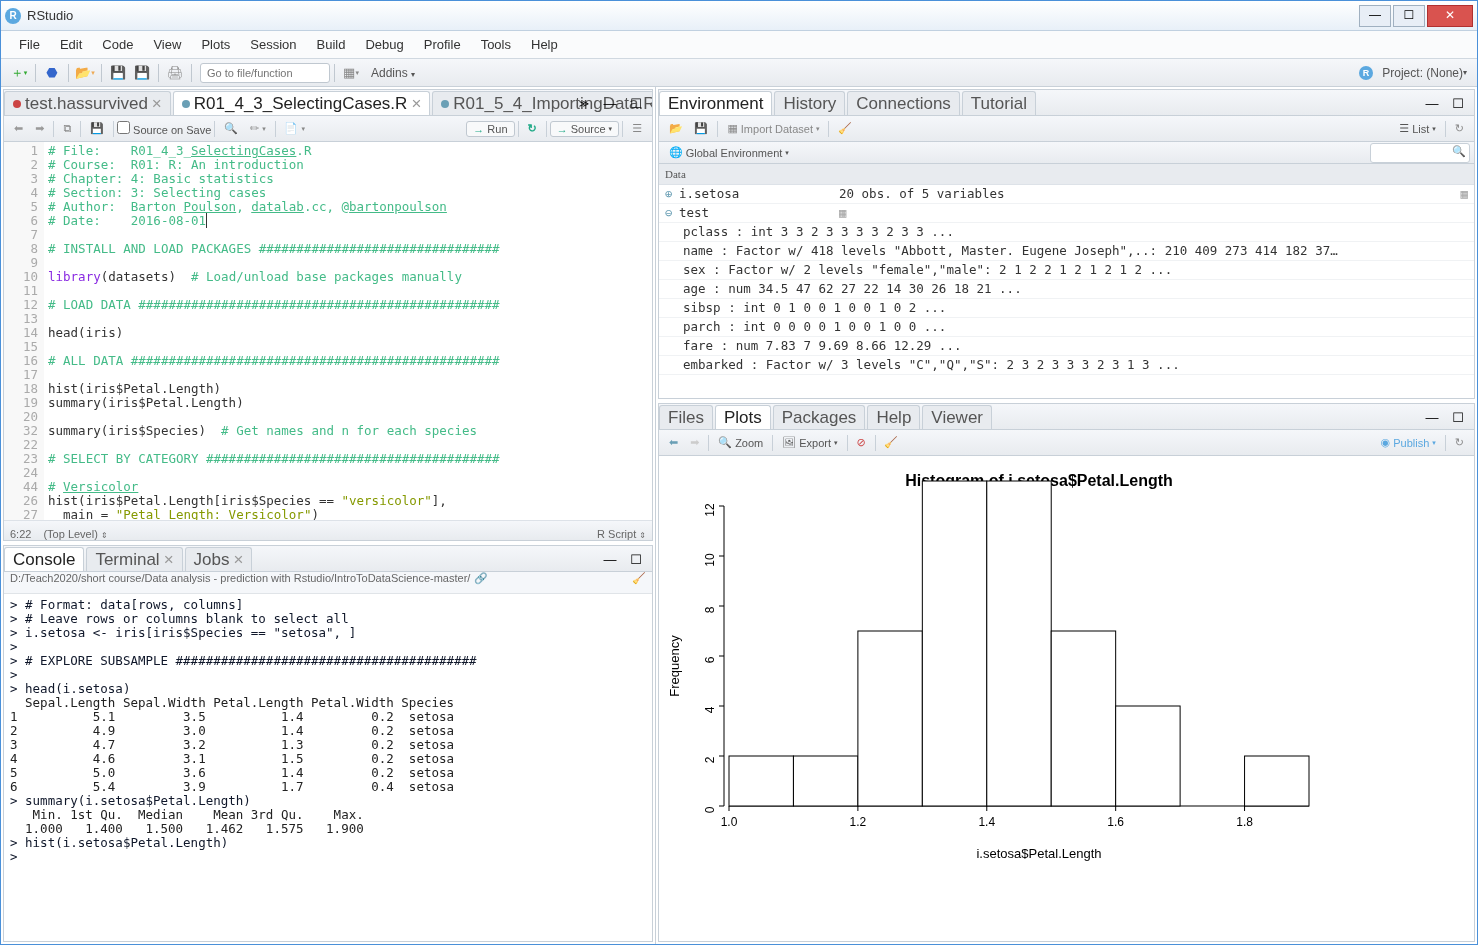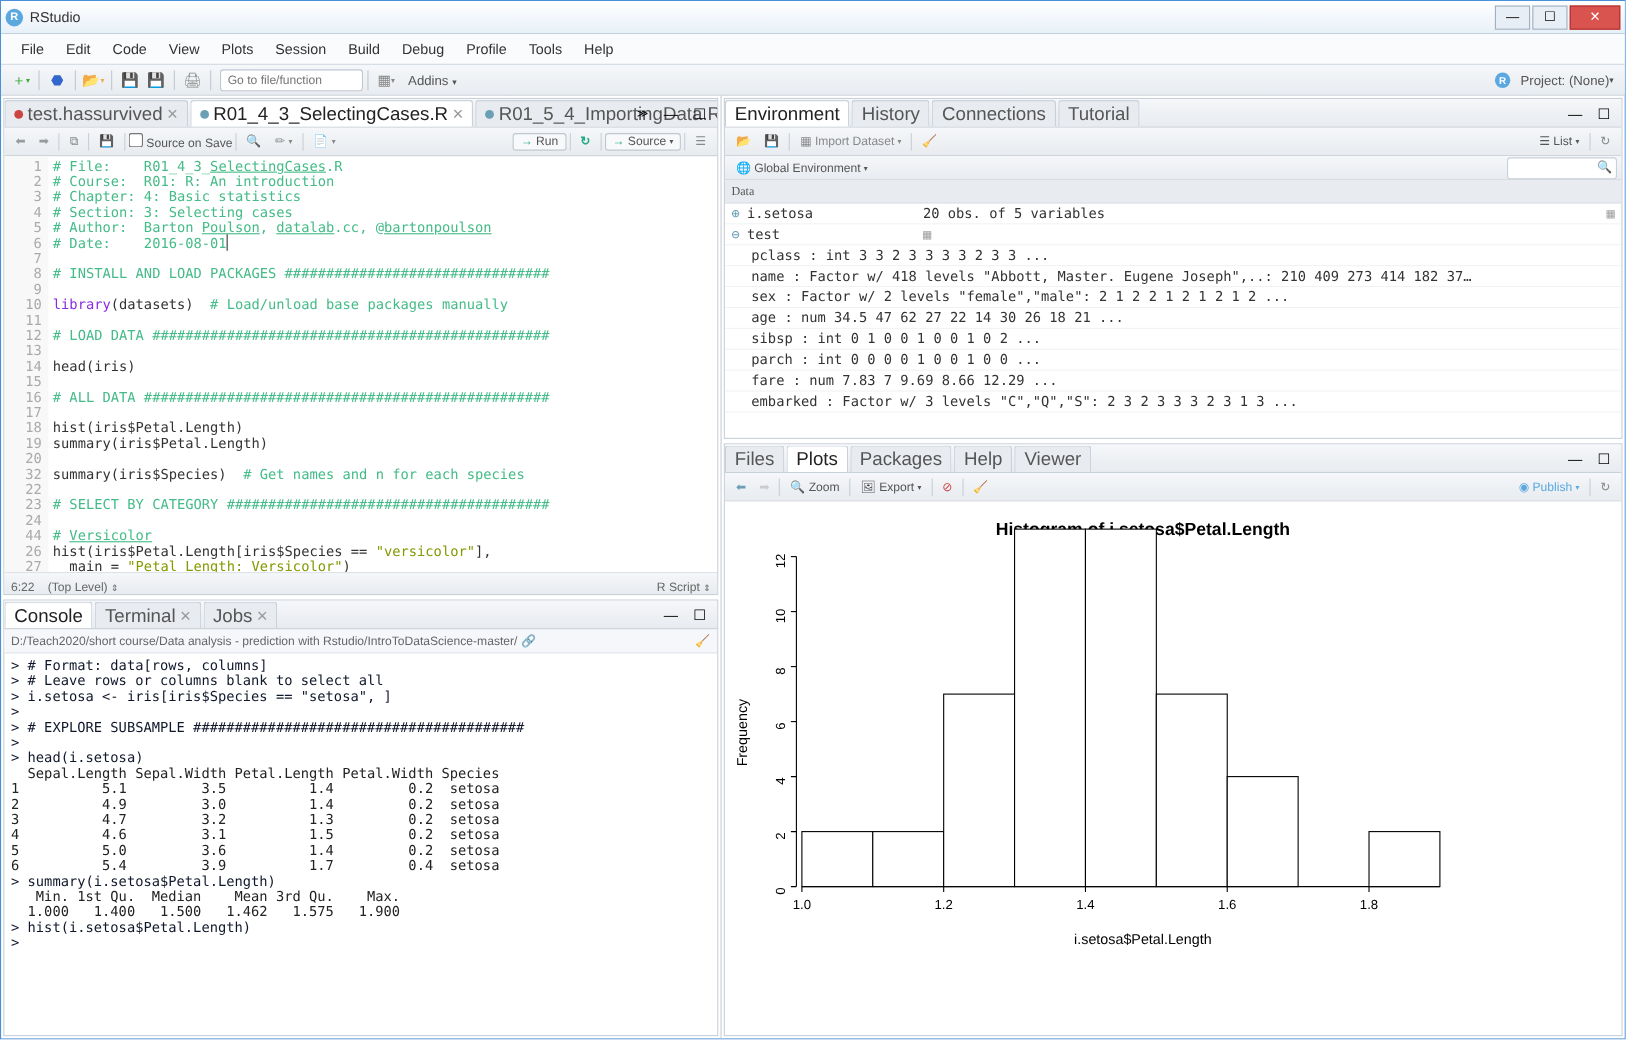--- a/index.html
+++ b/index.html
@@ -37,21 +37,21 @@
 .code-area { flex: 1; display: flex; font-family: "Lucida Console", Consolas, monospace; font-size: 12.5px; line-height: 14px; overflow: hidden; position: relative; }
 .gutter { width: 40px; background: #f8f8f8; color: #aaa; text-align: right; padding: 2px 6px 2px 0; user-select: none; }
 .gutter div { height: 14px; }
 .code-lines { flex: 1; padding: 2px 4px; white-space: pre; color: #333; }
 .code-lines div { height: 14px; }
 .c-comment { color: #4b8; }
 .c-keyword { color: #8a2be2; }
 .c-str { color: #859900; }
 .status-strip { height: 20px; background: linear-gradient(#f5f7fa, #e8ebef); border-top: 1px solid #dde2e8; display: flex; align-items: flex-end; padding: 0 6px; font-size: 11px; color: #666; }
 .status-strip .spacer { flex: 1; }
-.console-path { height: 22px; background: #f5f7fa; border-bottom: 1px solid #e0e4e8; padding: 0 6px; display: flex; align-items: center; font-size: 11px; color: #666; }
+.console-path { height: 22px; background: #f5f7fa; border-bottom: 1px solid #e0e4e8; padding: 0 6px; display: flex; align-items: flex-start; font-size: 11px; color: #666; }
 .console-body { flex: 1; font-family: "Lucida Console", Consolas, monospace; font-size: 12.5px; line-height: 14px; padding: 4px 6px; white-space: pre; overflow: hidden; }
 .cons-cmd { color: #0f172a; }
 .cons-out { color: #222; }
 .env-body { flex: 1; font-family: "Lucida Console", Consolas, monospace; font-size: 12.5px; line-height: 18px; overflow: auto; }
 .env-head { background: #e8ebef; color: #555; padding: 1px 6px; font-family: "Segoe UI"; font-size: 11px; border-bottom: 1px solid #dde2e8; }
 .env-row { display: flex; padding: 0 6px; border-bottom: 1px solid #f0f2f4; align-items: center; }
 .env-row .ico { width: 14px; color: #6a9fb5; }
 .env-row .nm { width: 160px; color: #333; }
 .env-row .val { color: #333; flex: 1; }
 .env-sub { padding-left: 24px; color: #333; border-bottom: 1px solid #f0f2f4; }

